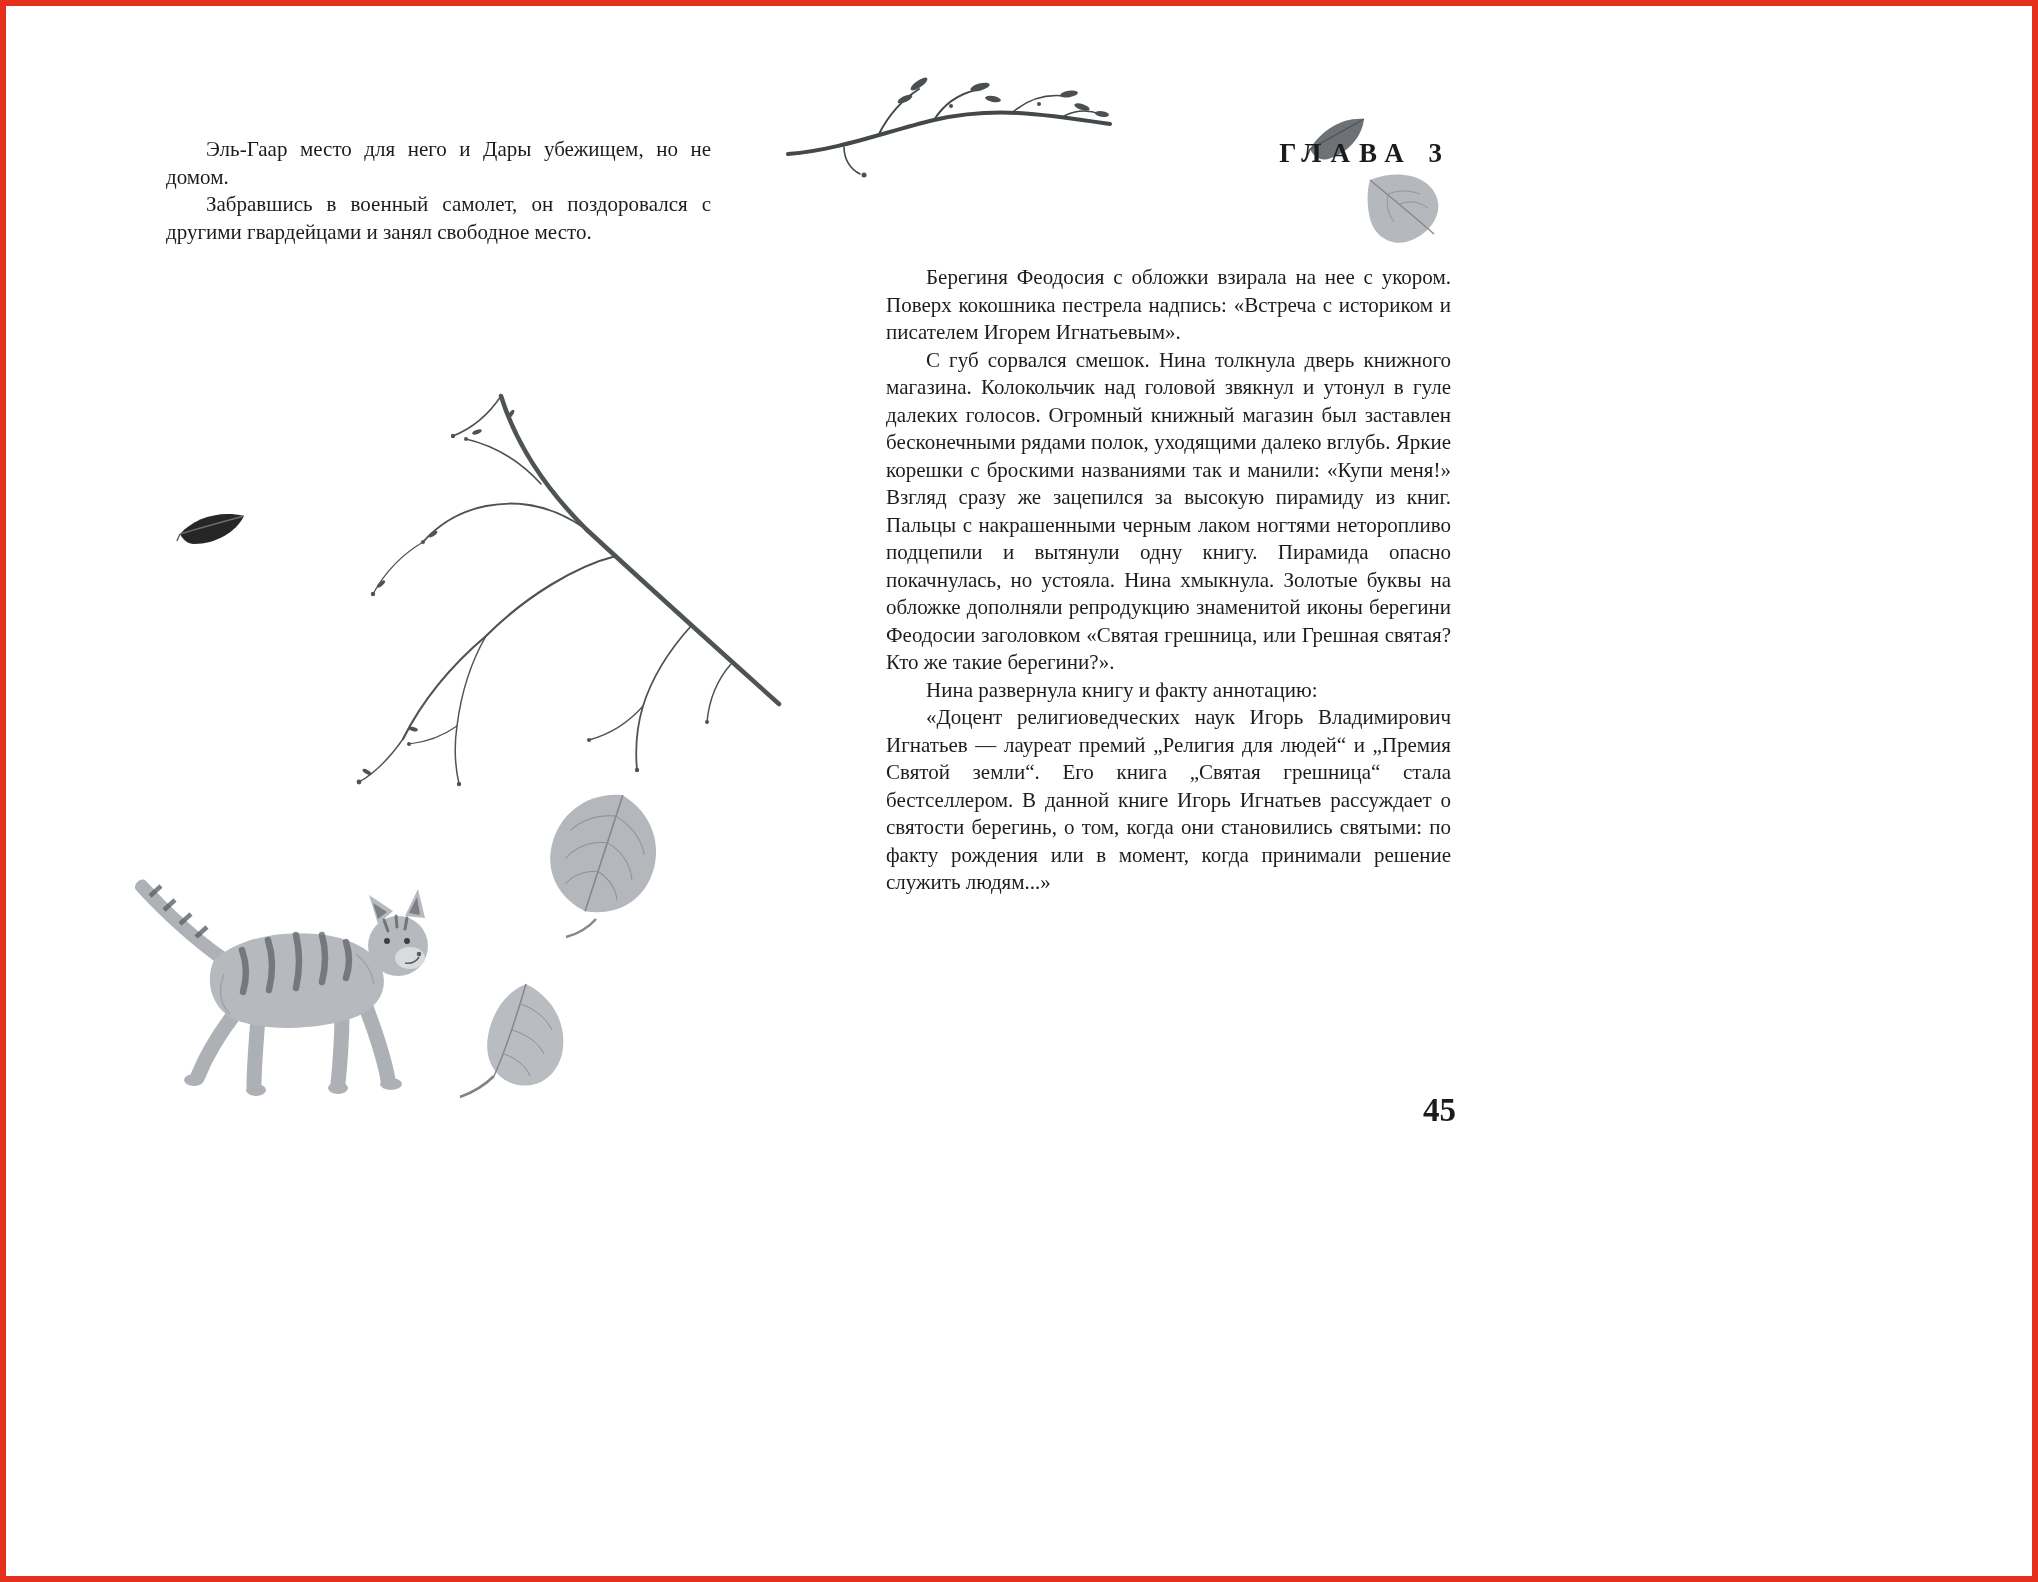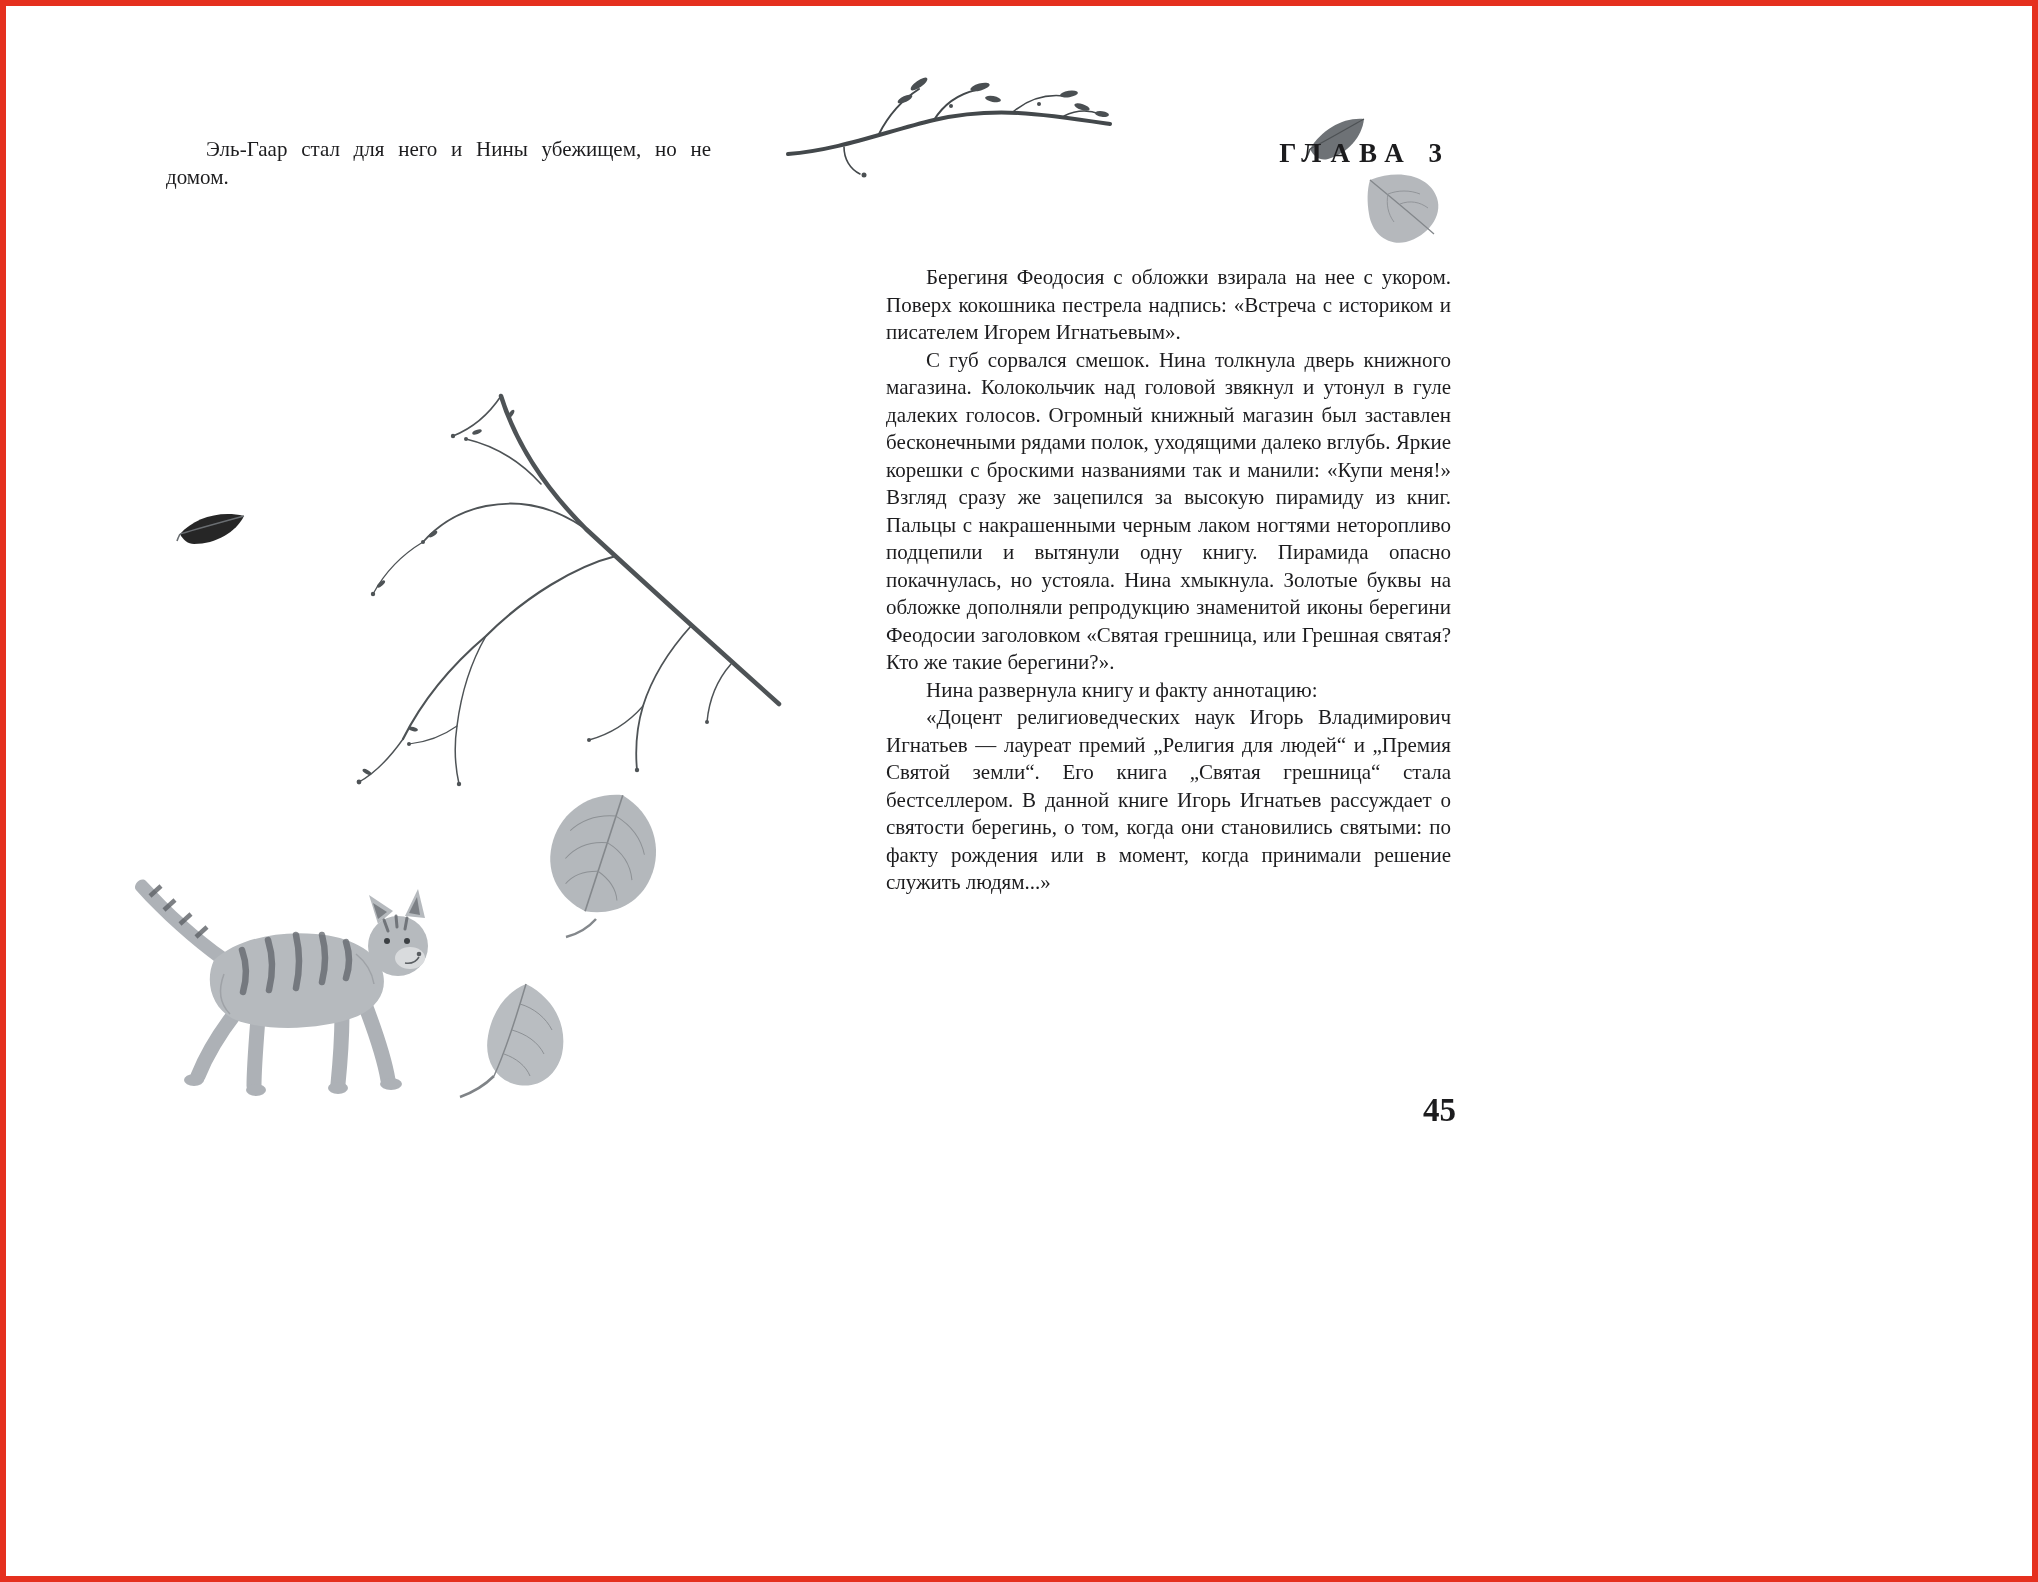--- a/index.html
+++ b/index.html
@@ -37,21 +37,22 @@
     position:absolute;left:1340px;top:1086px;width:110px;
     font-size:33px;font-weight:bold;text-align:right;
   }
   .illu{position:absolute;}
 </style>
 </head>
 <body style="--border_red: #e5301e; --text: #1c1c1e; --sketch_gray: #8f9398;">
 
 <section>
   <div id="left-text" class="textcol">
-    <p>Эль-Гаар стал для него и Нины убежищем, но не домом.</p>
+    <p>Эль-Гаар место для него и Дары убежищем, но не домом.</p>
+    <p>Забравшись в военный самолет, он поздоровался с другими гвардейцами и занял свободное место.</p>
   </div>
 
   <div class="illu" style="left:275px;top:378px;width:515px;height:440px;">
     <svg width="515" height="440" viewBox="0 0 515 440">
       <g stroke="#4e5356" fill="none" stroke-linecap="round">
         <path d="M498,320 C440,268 370,205 305,145 C265,105 235,60 220,12" stroke-width="4.5"></path>
         <path d="M335,172 C295,182 245,212 205,252 C172,280 142,315 122,355" stroke-width="2.2"></path>
         <path d="M305,145 C272,122 240,115 205,122 C180,127 158,140 142,158" stroke-width="1.8"></path>
         <path d="M260,100 C240,78 215,62 185,55" stroke-width="1.6"></path>
         <path d="M220,12 C208,30 192,44 172,52" stroke-width="1.6"></path>

